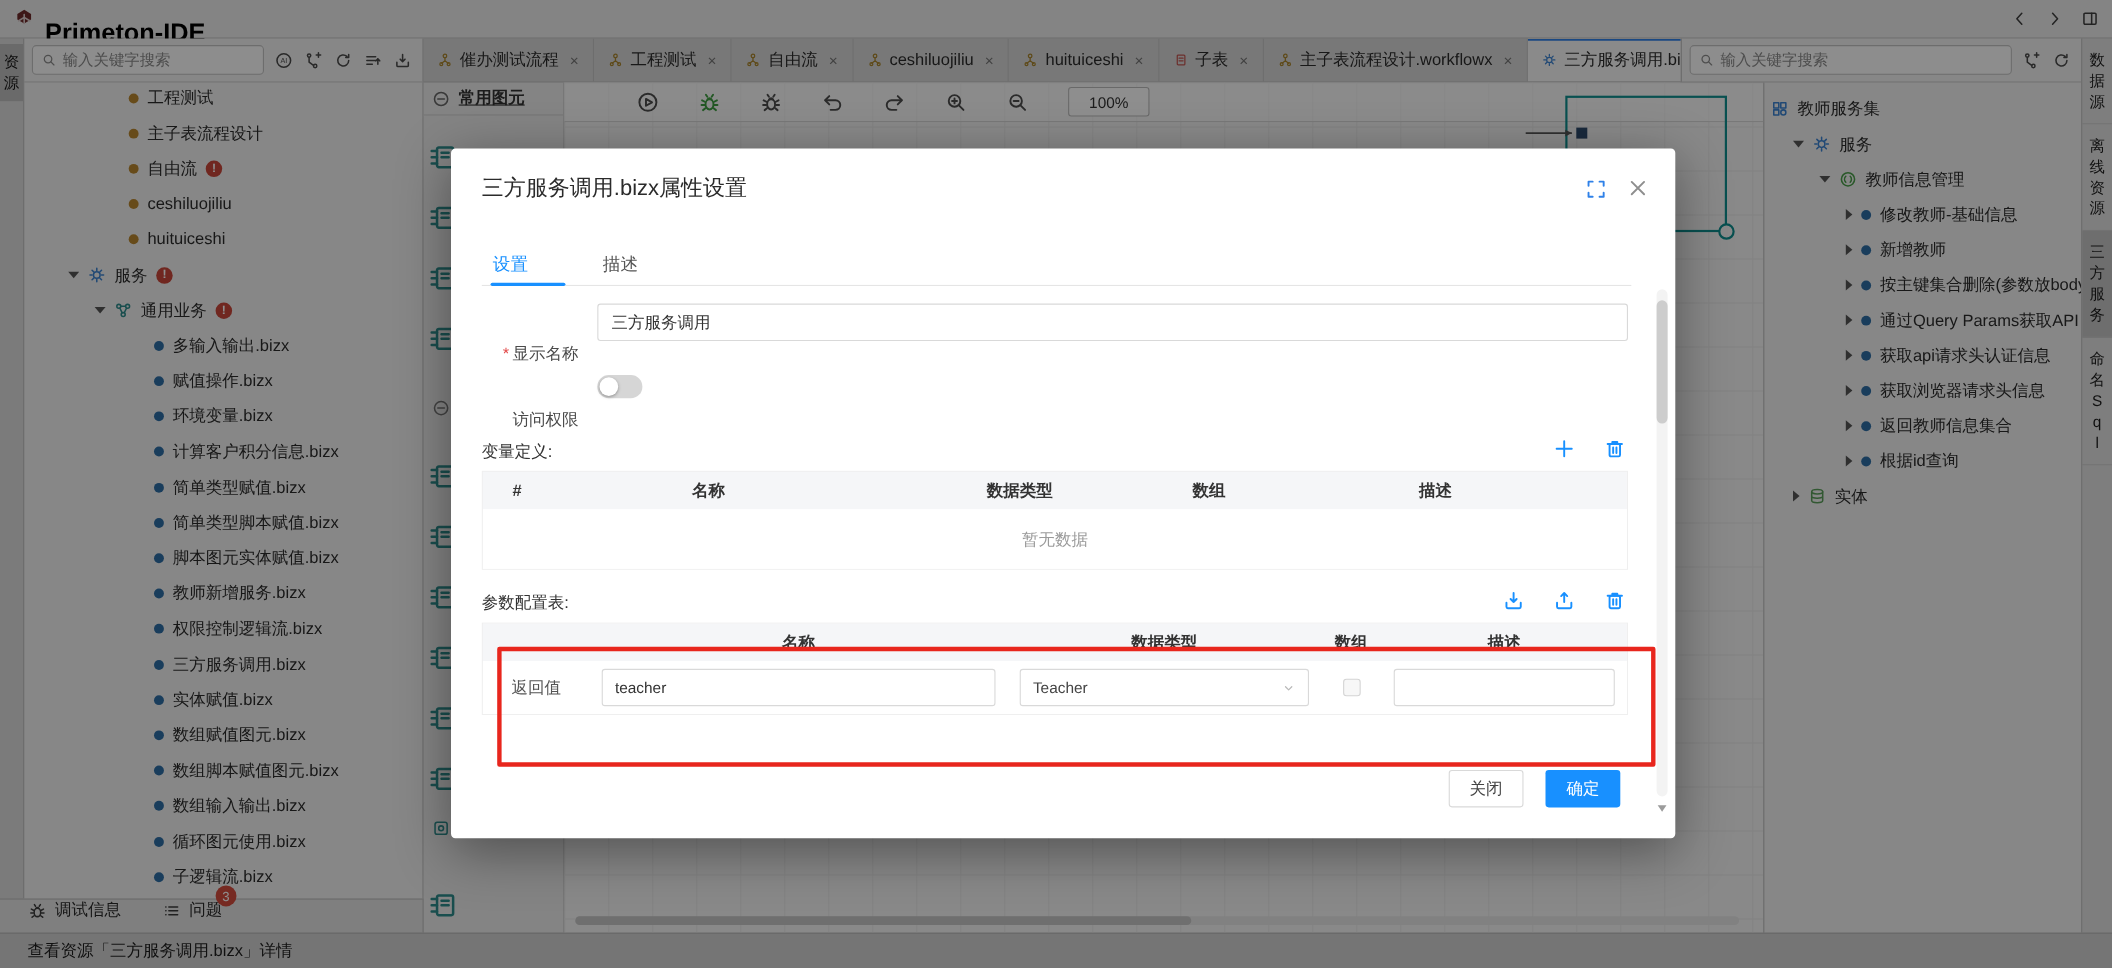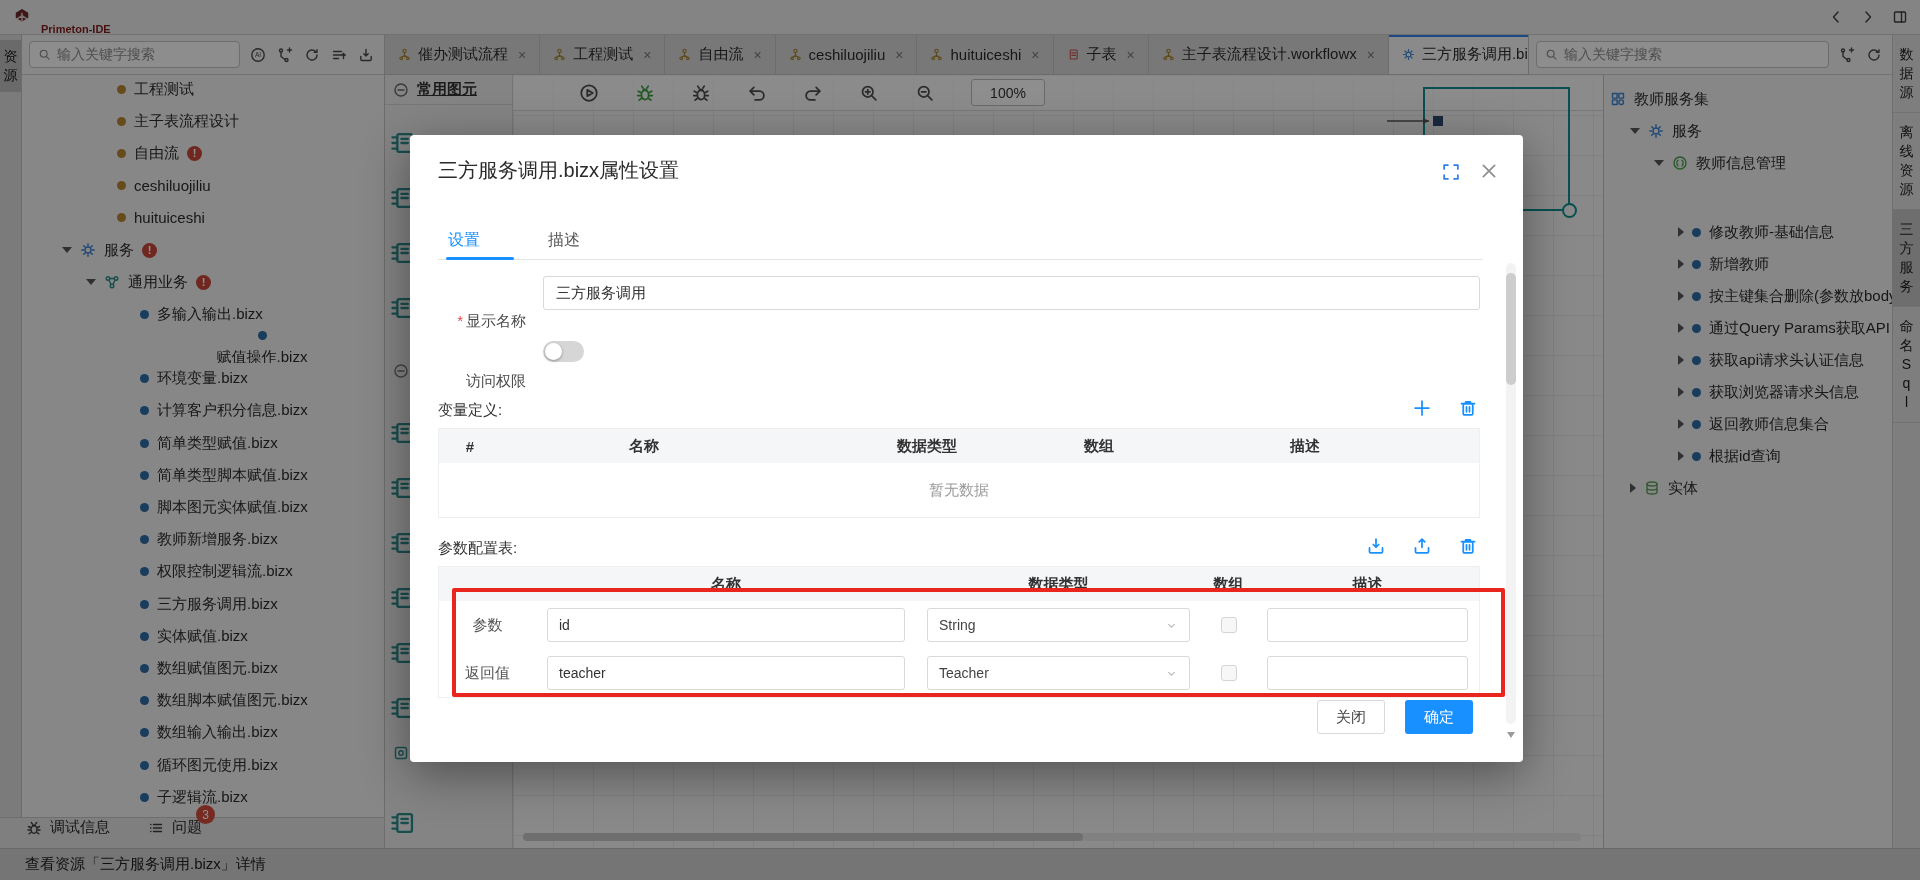--- a/index.html
+++ b/index.html
@@ -7,21 +7,21 @@
   .screen{position:relative;width:1920px;height:880px;overflow:hidden;background:#9a9a9a;
     font-family:"Liberation Sans","DejaVu Sans",sans-serif;-webkit-font-smoothing:antialiased;}
   .ic{display:inline-flex;align-items:center;justify-content:center;flex:none;}
   .ic svg{width:16px;height:16px;stroke:currentColor;fill:none;stroke-width:1.4;stroke-linecap:round;stroke-linejoin:round;}
   .ic.big svg{width:20px;height:20px;}
   .ic.sm svg{width:13px;height:13px;}
 
   
   .titlebar{position:absolute;left:0;top:0;width:1920px;height:35px;background:#ececec;border-bottom:1px solid #c9c9c9;
     display:flex;align-items:center;gap:9px;padding:0 12px;}
-  .apptitle{font-size:11px;font-weight:bold;color:#7f1d1d;margin-top:24px;}
+  .apptitle{font-size:23px;font-weight:bold;color:#000000;margin-top:24px;}
   .win-icons{margin-left:auto;display:flex;gap:16px;color:#3f3f3f;}
 
   
   .left-strip{position:absolute;left:0;top:35px;width:22px;height:782px;background:#dcdcdc;border-right:1px solid #c0c0c0;}
   .left-strip .vtab{margin-top:5px;padding:7px 0;background:#bdbdbd;color:#161616;font-size:14px;line-height:19px;
     text-align:center;white-space:pre-line;}
 
   
   .left-panel{position:absolute;left:22px;top:35px;width:363px;height:782px;background:#f1f1f1;border-right:1px solid #c0c0c0;}
   .panel-head{height:40px;display:flex;align-items:center;gap:7px;padding:0 7px;border-bottom:1px solid #cdcdcd;}
@@ -275,21 +275,21 @@
               <path d="M5.9 4.5h4.2M5 6.2l2 4M11 6.2l-2 4"></path>
             </svg>
           </span>
           <span>通用业务</span>
           <span class="badge">!</span>
         </div>
         <div class="trow" style="height:32.2px;padding-left:118px;">
           <span class="dot blue"></span>
           <span>多输入输出.bizx</span>
         </div>
-        <div class="trow" style="height:32.2px;padding-left:118px;flex-direction:column;">
+        <div class="trow" style="height:32.2px;padding-left:118px;">
           <span class="dot blue"></span>
           <span>赋值操作.bizx</span>
         </div>
         <div class="trow" style="height:32.2px;padding-left:118px;">
           <span class="dot blue"></span>
           <span>环境变量.bizx</span>
         </div>
         <div class="trow" style="height:32.2px;padding-left:118px;">
           <span class="dot blue"></span>
           <span>计算客户积分信息.bizx</span>
@@ -662,21 +662,21 @@
         <div class="trow" style="height:32px;padding-left:50px;">
           <span class="arw down"></span>
           <span class="ic" style="color:#4a9e4a">
             <svg viewBox="0 0 16 16">
               <circle cx="8" cy="8" r="6"></circle>
               <path d="M6 5.3c-1.5 1.5-1.5 3.9 0 5.4M10 5.3c1.5 1.5 1.5 3.9 0 5.4"></path>
             </svg>
           </span>
           <span>教师信息管理</span>
         </div>
-        <div class="trow" style="height:32px;padding-left:74px;margin-top:37px;">
+        <div class="trow" style="height:32px;padding-left:74px;">
           <span class="arw right"></span>
           <span class="dot blue"></span>
           <span>修改教师-基础信息</span>
         </div>
         <div class="trow" style="height:32px;padding-left:74px;">
           <span class="arw right"></span>
           <span class="dot blue"></span>
           <span>新增教师</span>
         </div>
         <div class="trow" style="height:32px;padding-left:74px;">
@@ -851,42 +851,20 @@
       </div>
     <div class="mtable t2" style="top:431px;">
       <div class="thead" id="paramHead">
           <div></div>
           <div>名称</div>
           <div>数据类型</div>
           <div>数组</div>
           <div>描述</div>
         </div>
       <div id="paramRows">
-          <div class="trowm">
-    <div class="rowlab">参数</div>
-    <div>
-              <div class="cell-inp">id</div>
-            </div>
-    <div>
-              <div class="cell-inp cell-sel">
-                <span>String</span>
-                <span class="ic sm">
-                  <svg viewBox="0 0 16 16">
-                    <path d="M4.5 6.5L8 10l3.5-3.5"></path>
-                  </svg>
-                </span>
-              </div>
-            </div>
-    <div>
-              <div class="cbx"></div>
-            </div>
-    <div>
-              <div class="cell-inp"></div>
-            </div>
-  </div>
           <div class="trowm">
     <div class="rowlab">返回值</div>
     <div>
               <div class="cell-inp">teacher</div>
             </div>
     <div>
               <div class="cell-inp cell-sel">
                 <span>Teacher</span>
                 <span class="ic sm">
                   <svg viewBox="0 0 16 16">

